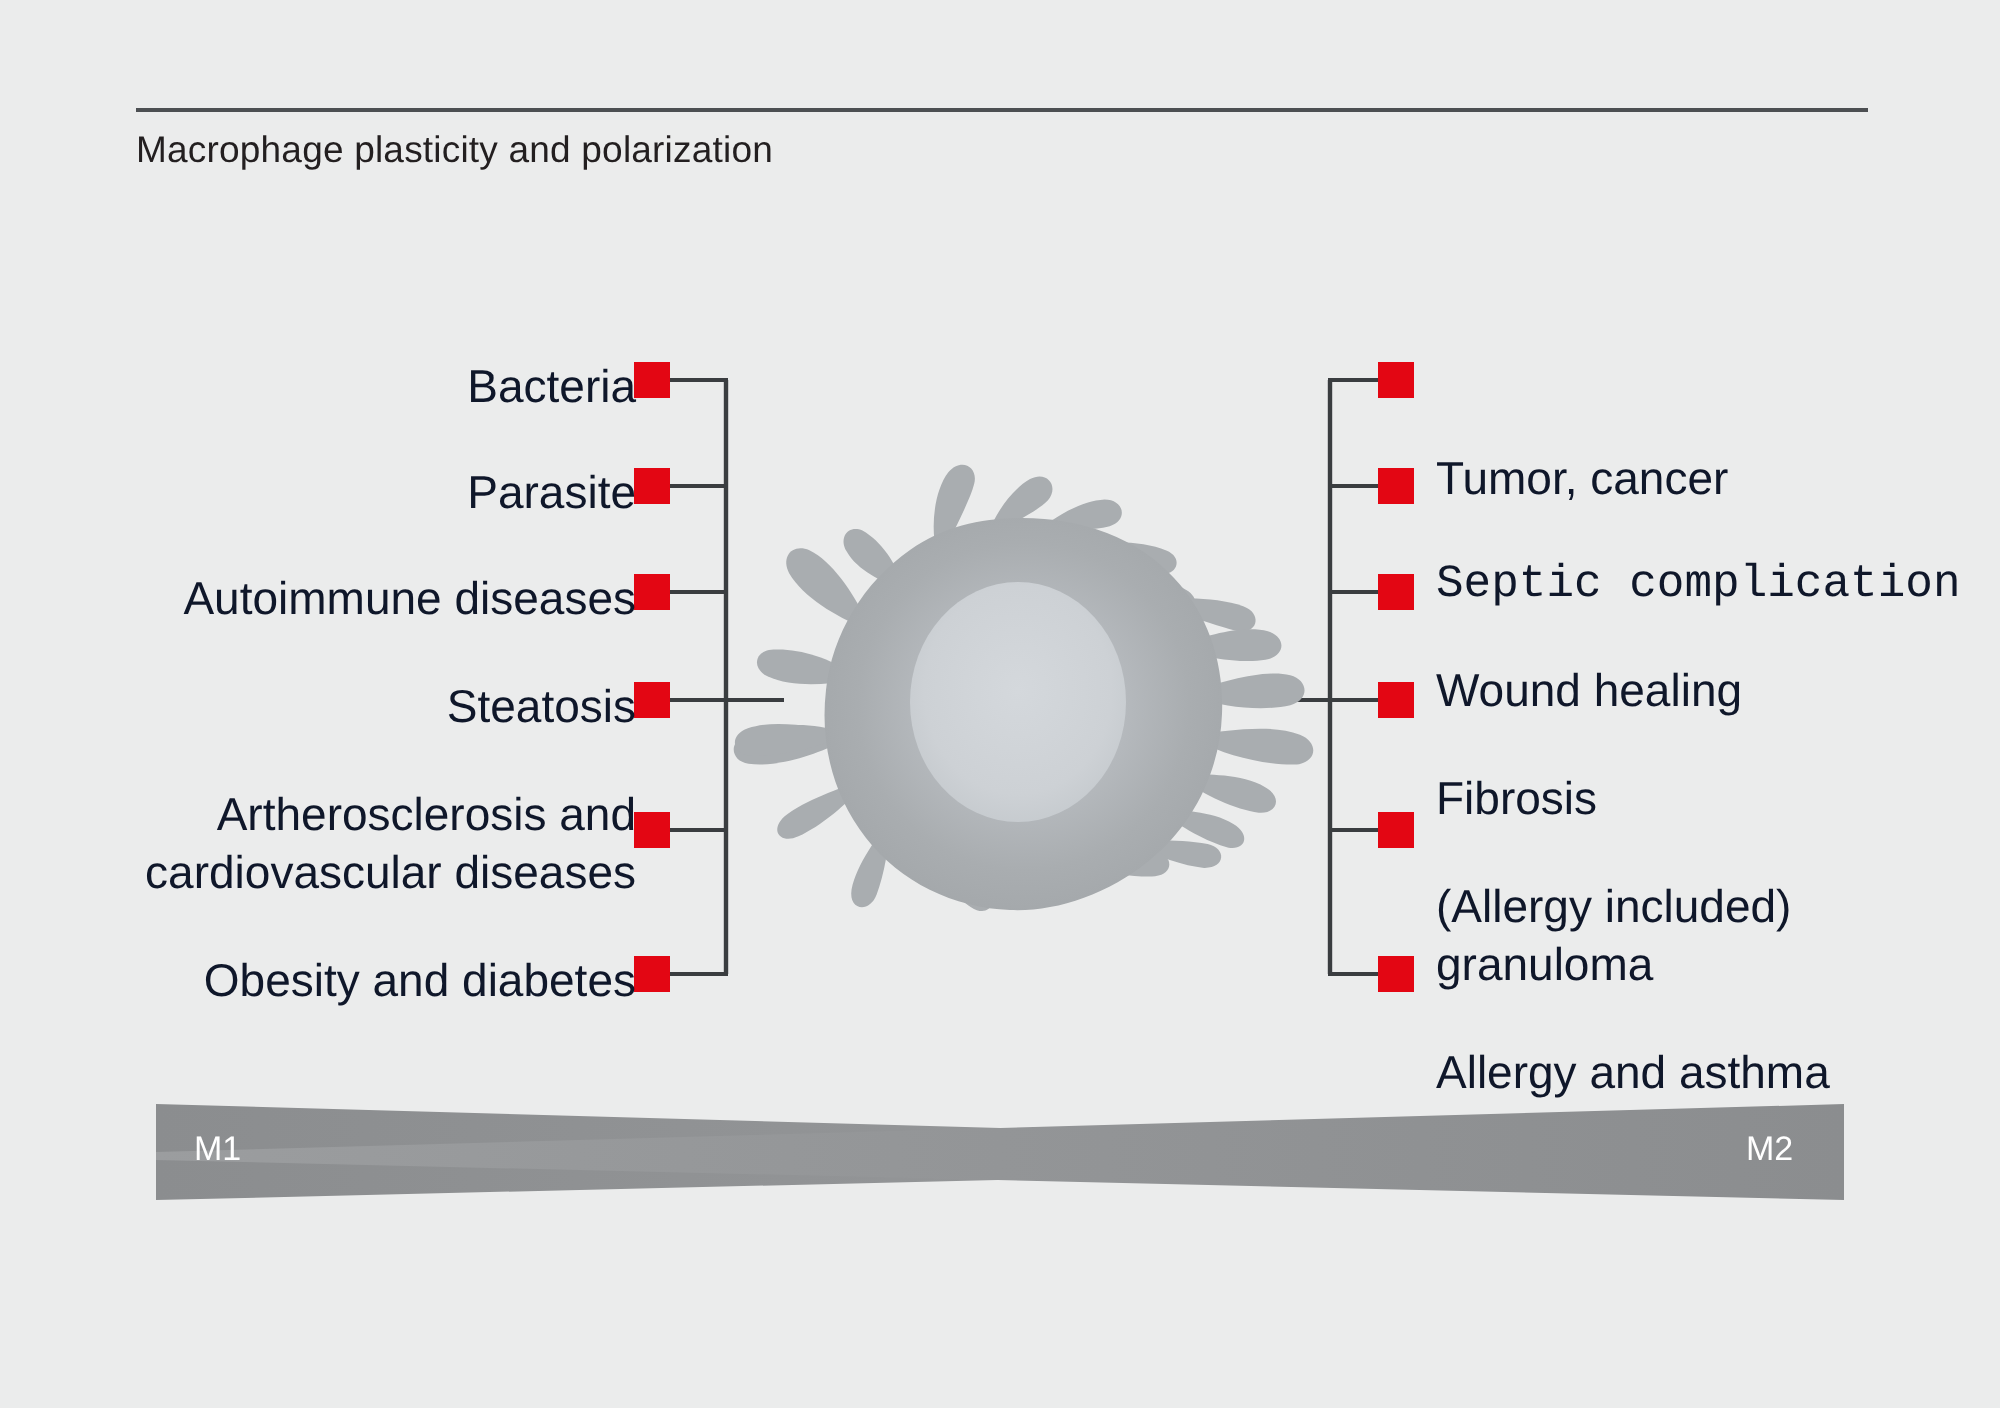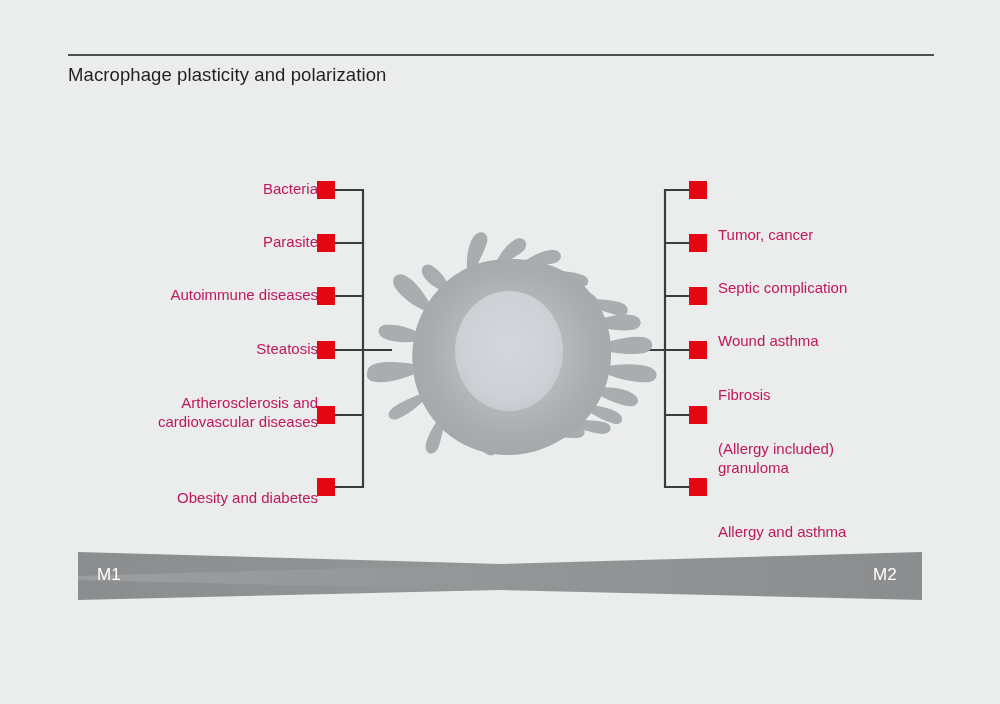--- a/index.html
+++ b/index.html
@@ -44,22 +44,22 @@
     position: absolute;
     left: 0;
     top: 0;
     width: 1000px;
     height: 704px;
   }
 
   
   .label {
     position: absolute;
-    font-size: 15px;
-    color: #be185d;
+    font-size: 23px;
+    color: #0f172a;
     line-height: 1.28;
   }
   .label.left {
     text-align: right;
     right: 682px;   
   }
   .label.right {
     text-align: left;
     left: 718px;
     margin-top: 46px;
@@ -259,32 +259,32 @@
   <div class="label left" style="top:285px;">
     <span>Autoimmune diseases</span>
   </div>
   <div class="label left" style="top:339px;">
     <span>Steatosis</span>
   </div>
   <div class="label left" style="top:393px;">
     <span>Artherosclerosis and</span>
     <span>cardiovascular diseases</span>
   </div>
-  <div class="label left" style="top:476px;margin-top:12px;">
+  <div class="label left" style="top:476px;">
     <span>Obesity and diabetes</span>
   </div>
 
   <div class="label right" style="top:179px;">
     <span>Tumor, cancer</span>
   </div>
-  <div class="label right" style="top:232px;">
+  <div class="label right" style="top:232px;font-family:Liberation Mono, monospace;">
     <span>Septic complication</span>
   </div>
   <div class="label right" style="top:285px;">
-    <span>Wound asthma</span>
+    <span>Wound healing</span>
   </div>
   <div class="label right" style="top:339px;">
     <span>Fibrosis</span>
   </div>
   <div class="label right" style="top:393px;">
     <span>(Allergy included)</span>
     <span>granuloma</span>
   </div>
   <div class="label right" style="top:476px;text-align:center;">
     <span>Allergy and asthma</span>

